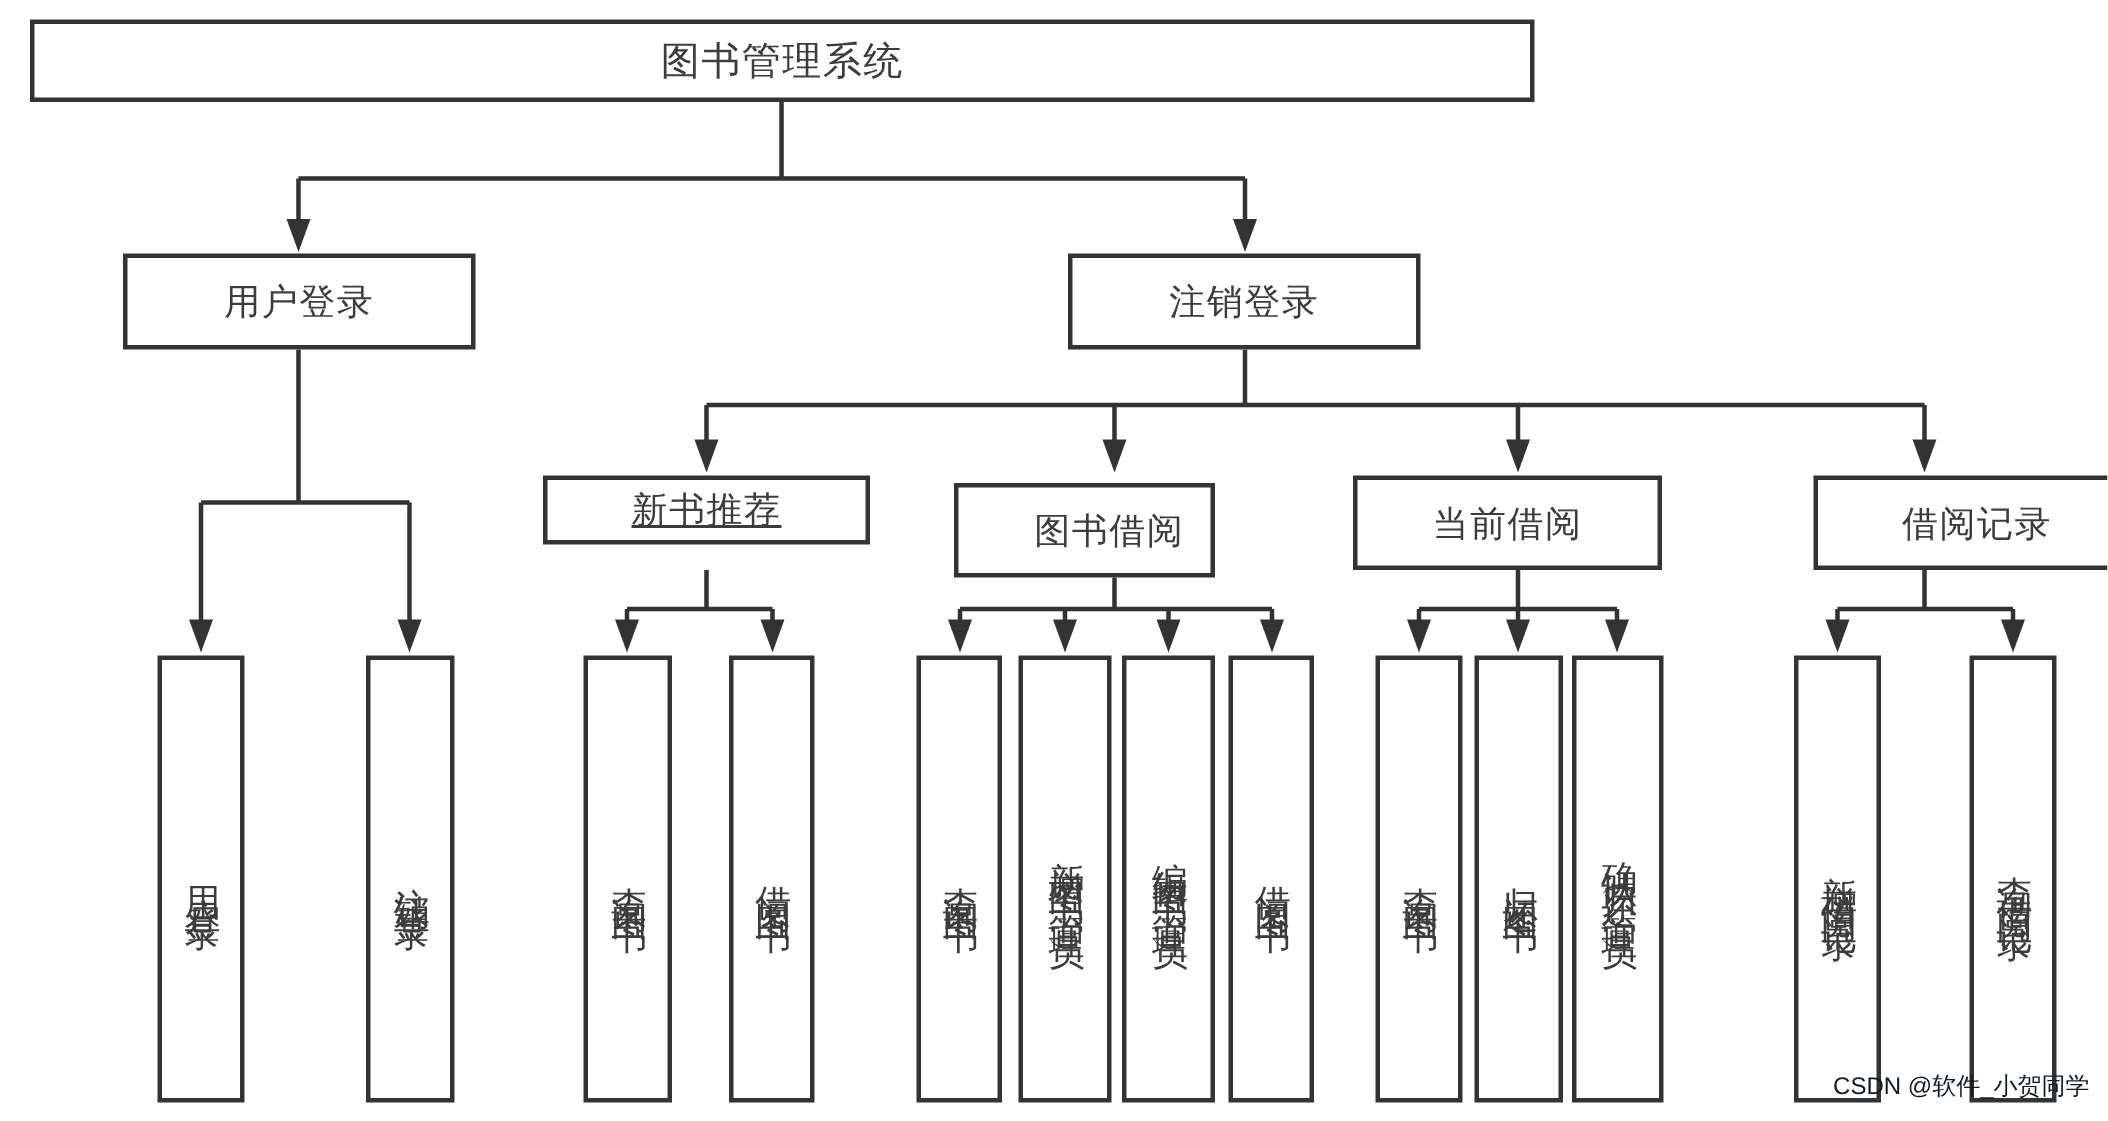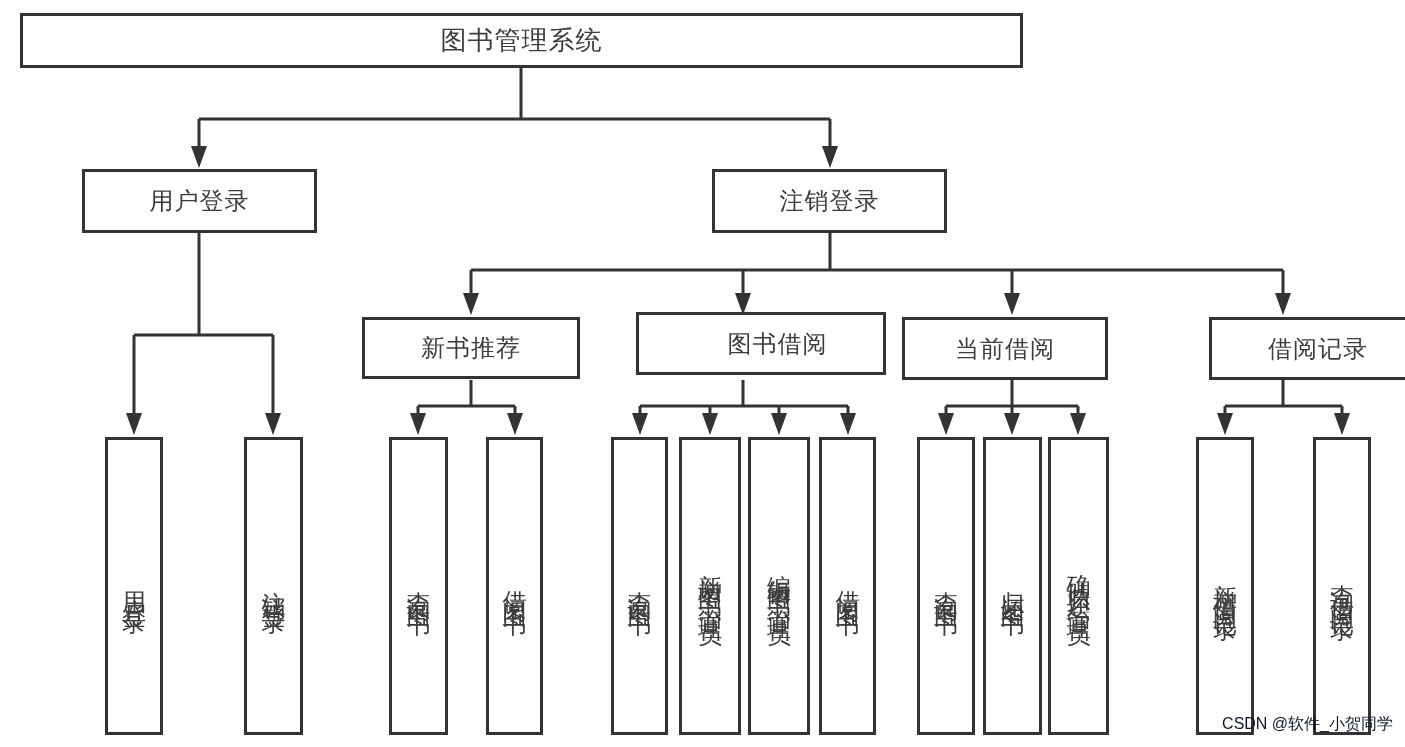--- a/index.html
+++ b/index.html
@@ -34,22 +34,22 @@
     color: #3c3c3c;
     z-index: 2;
   }
   .box span {
     white-space: nowrap;
   }
   .hbox { font-size: 24px; letter-spacing: 1px; }
   .n-root { left: 20px; top: 13px; width: 1003px; height: 55px; font-size: 26px; letter-spacing: 1px; }
   .n-user-login { left: 82px;  top: 169px; width: 235px; height: 64px; }
   .n-book-mgmt { left: 712px; top: 169px; width: 235px; height: 64px; }
-  .g-newbook   { left: 362px;  top: 317px; width: 218px; height: 62px; }
-  .g-borrow    { left: 636px;  top: 312px; width: 250px; height: 63px; padding-left: 33px; }
+  .g-newbook   { left: 362px;  top: 317px; width: 218px; height: 46px; text-decoration: underline; }
+  .g-borrow    { left: 636px;  top: 322px; width: 174px; height: 63px; padding-left: 33px; }
   .g-current   { left: 902px;  top: 317px; width: 206px; height: 63px; }
   .g-records   { left: 1209px; top: 317px; width: 218px; height: 63px; }
   .leaf {
     top: 437px;
     height: 298px;
   }
   .leaf span {
     writing-mode: vertical-rl;
     text-orientation: mixed;
     font-size: 24px;

